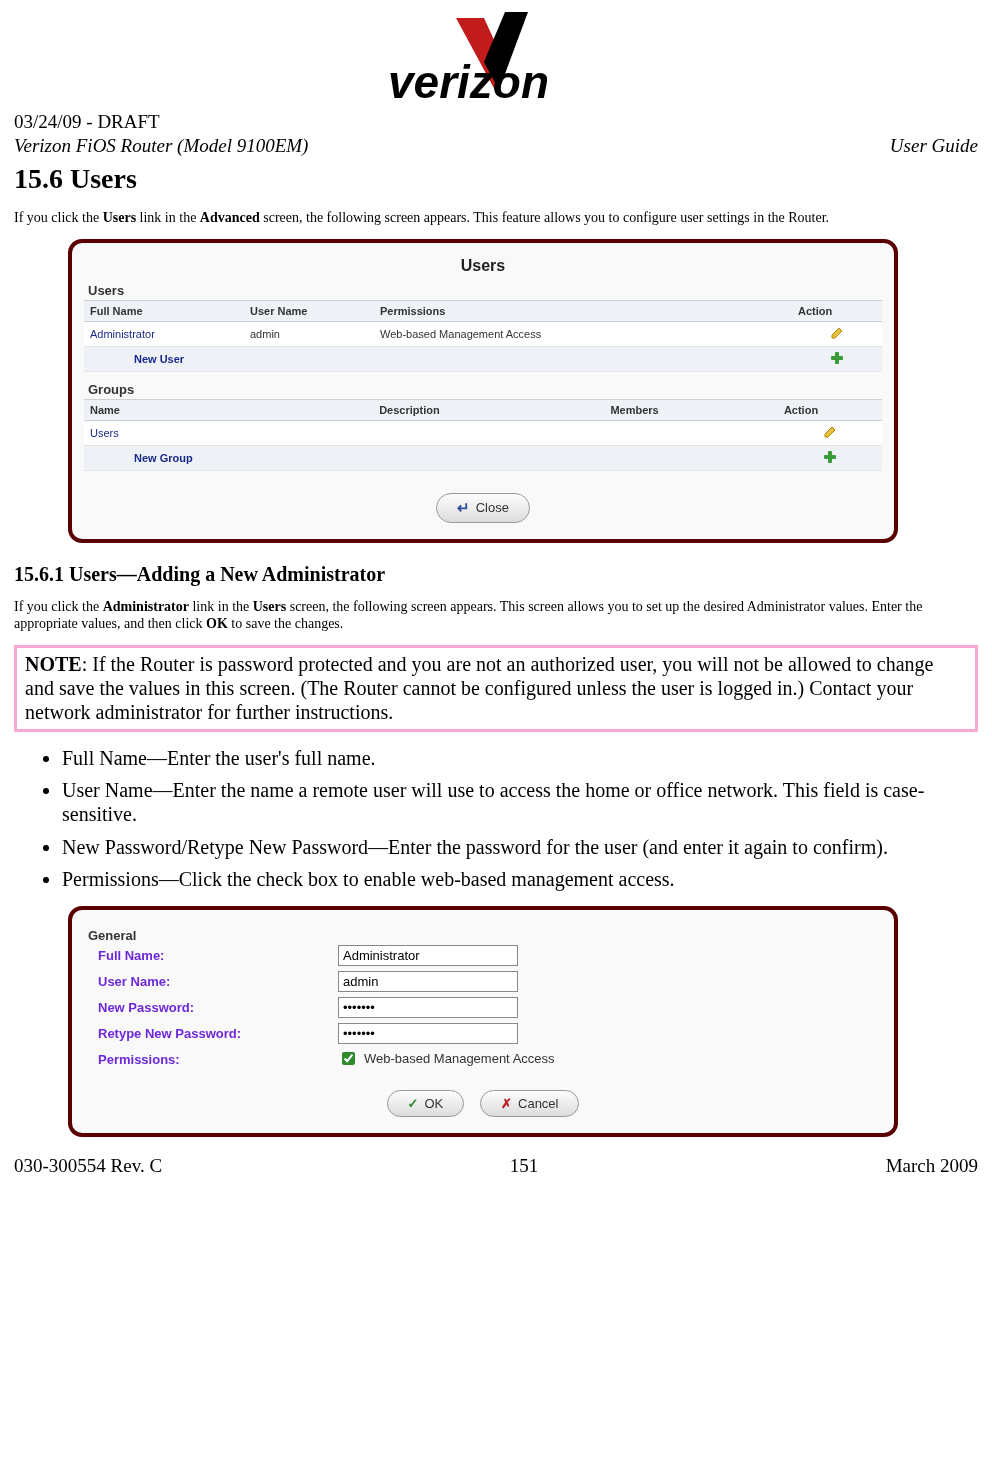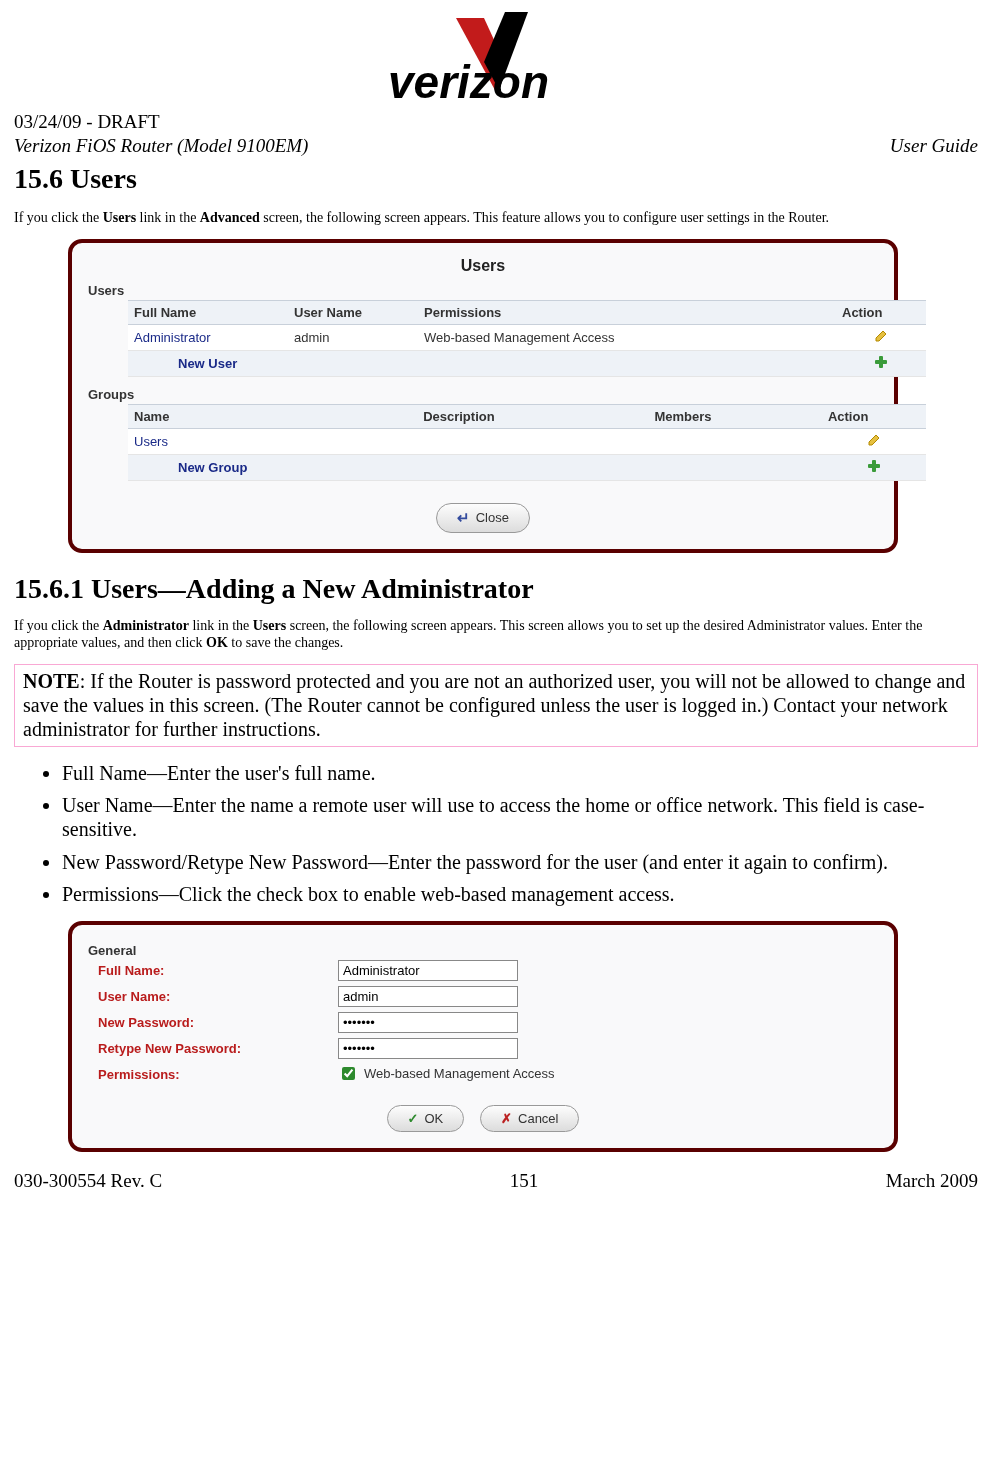--- a/index.html
+++ b/index.html
@@ -10,47 +10,47 @@
     margin: 0;
     padding: 12px 14px 20px 14px;
     width: 992px;
     background: #fff;
   }
   .logo-row { display:flex; justify-content:center; align-items:flex-start; margin-bottom:4px; }
   .logo-svg { width:260px; height:95px; }
   .draft-line { font-size:19px; margin-bottom:2px; }
   .head-row { display:flex; justify-content:space-between; font-style:italic; font-size:19px; margin-bottom:4px;}
   h1.sec  { font-size:28px; font-weight:bold; margin:6px 0 14px 0; }
-  h2.sub  { font-size:28px; font-weight:bold; margin:20px 0 12px 0; }
+  h2.sub  { font-size:20px; font-weight:bold; margin:20px 0 12px 0; }
   p.body  { font-size:14px; margin:0 0 12px 0; line-height:1.25; }
   p.body b { font-weight:bold; }
-  .note-box { border:1px solid #f9a8d4; padding:4px 8px; font-size:20px; line-height:1.22; margin:6px 0 14px 0;}
+  .note-box { border:3px solid #f9a8d4; padding:4px 8px; font-size:20px; line-height:1.22; margin:6px 0 14px 0;}
   ul.bullets { margin:4px 0 14px 0; padding-left:48px; }
   ul.bullets li { margin:8px 0; font-size:20px; line-height:1.22;}
   .panel-wrap { margin:0 auto 18px 54px; width:830px; border:4px solid #5a0000; border-radius:14px; background:#f9f9fa; padding:14px 12px 16px 12px; font-family: Verdana, Arial, sans-serif; font-size:14px; color:#333;}
   .panel-wrap h3 { text-align:center; font-size:16px; font-weight:bold; margin:0 0 8px 0; color:#222;}
   .sect-label { font-size:13px; font-weight:bold; margin:4px 0 2px 4px; color:#333;}
-  table.dtbl { width:100%; border-collapse:collapse; font-size:13px;margin-left:44px;}
+  table.dtbl { width:100%; border-collapse:collapse; font-size:11px;}
   table.dtbl th { background:#eef2f7; color:#333; font-weight:bold; padding:4px 6px; border-top:1px solid #c8d0da; border-bottom:1px solid #c8d0da; text-align:left;}
   table.dtbl td { padding:4px 6px; border-bottom:1px solid #e5e5e5;}
   table.dtbl tr.odd td { background:#fff; }
   table.dtbl tr.even td { background:#eef2f7; }
   .linkish { color:#1a2a88; }
   .linkish.bold { font-weight:bold;padding-left:44px; }
   .act-cell { text-align:center; width:90px;}
   .icon-edit { display:inline-block; width:14px; height:14px; }
   .icon-add  { display:inline-block; width:14px; height:14px; }
   .btn-bar { text-align:center; margin-top:22px;}
   .vz-btn { display:inline-flex; align-items:center; gap:6px; font-family:Verdana,Arial,sans-serif; font-size:13px; color:#333; background:linear-gradient(#fdfdfd,#dcdcdc); border:1px solid #999; border-radius:16px; padding:5px 20px; margin:0 6px; cursor:pointer;}
   .sym-ok   { color:#2d8a2d; font-weight:bold;}
   .sym-x    { color:#b22; font-weight:bold;}
   .sym-ret  { color:#334b9e; font-weight:bold; font-size:15px;}
   
   .form-grid { display:grid; grid-template-columns: 230px 1fr; row-gap:5px; column-gap:10px; padding-left:14px; font-size:13px;}
-  .form-grid .lab { font-weight:bold; color:#b91c1c; padding-top:3px;}
+  .form-grid .lab { font-weight:bold; color:#6d28d9; padding-top:3px;}
   input.tfield { font-family:Verdana,Arial,sans-serif; font-size:13px; width:180px; border:1px solid #888; padding:2px 4px; background:#fff;}
   .perm-line { display:flex; align-items:center; gap:6px; font-size:13px; color:#333;}
   .perm-line input[type=checkbox]{ accent-color:#2d8a2d; }
   .footer-row { display:flex; justify-content:space-between; font-size:19px; margin-top:18px;gap:10px;}
 </style>
 </head>
 <body>
 
 <div class="logo-row">
   <svg class="logo-svg" viewBox="0 0 260 95">

